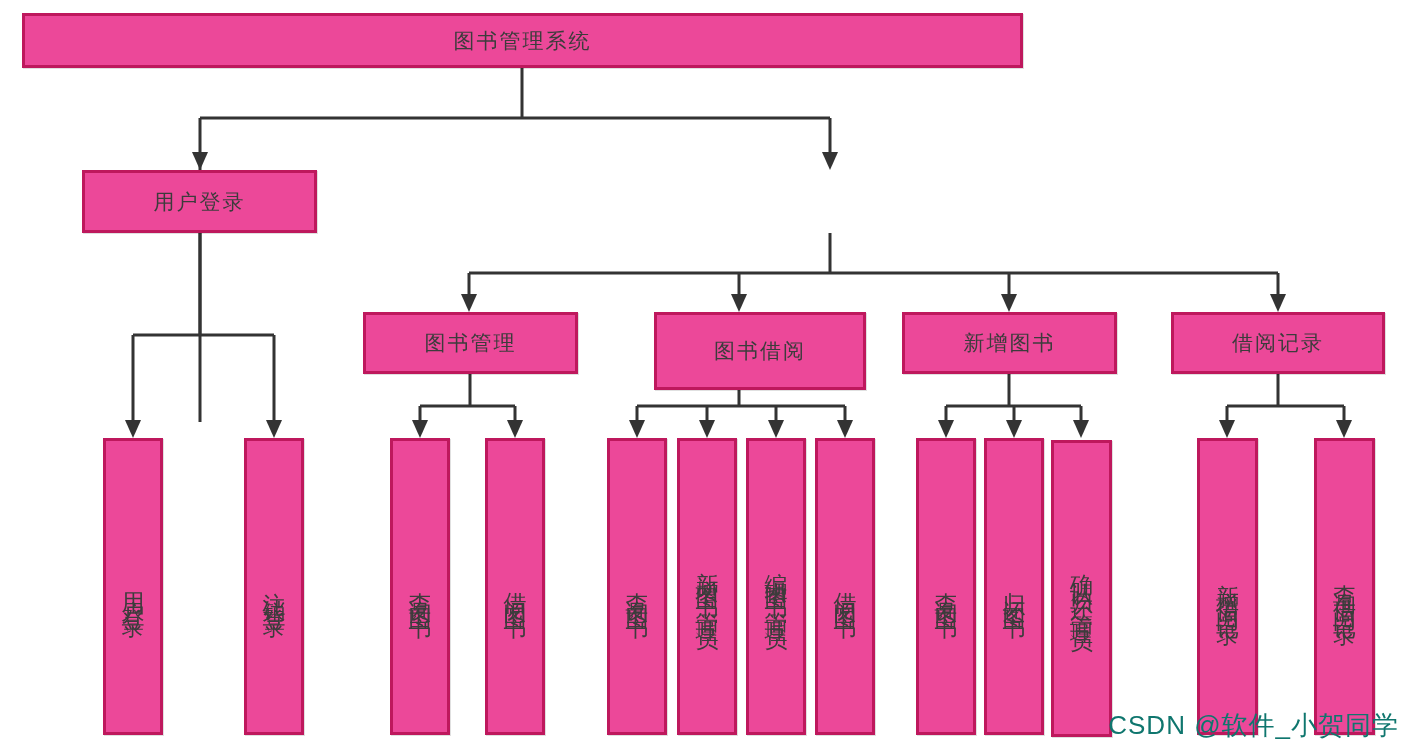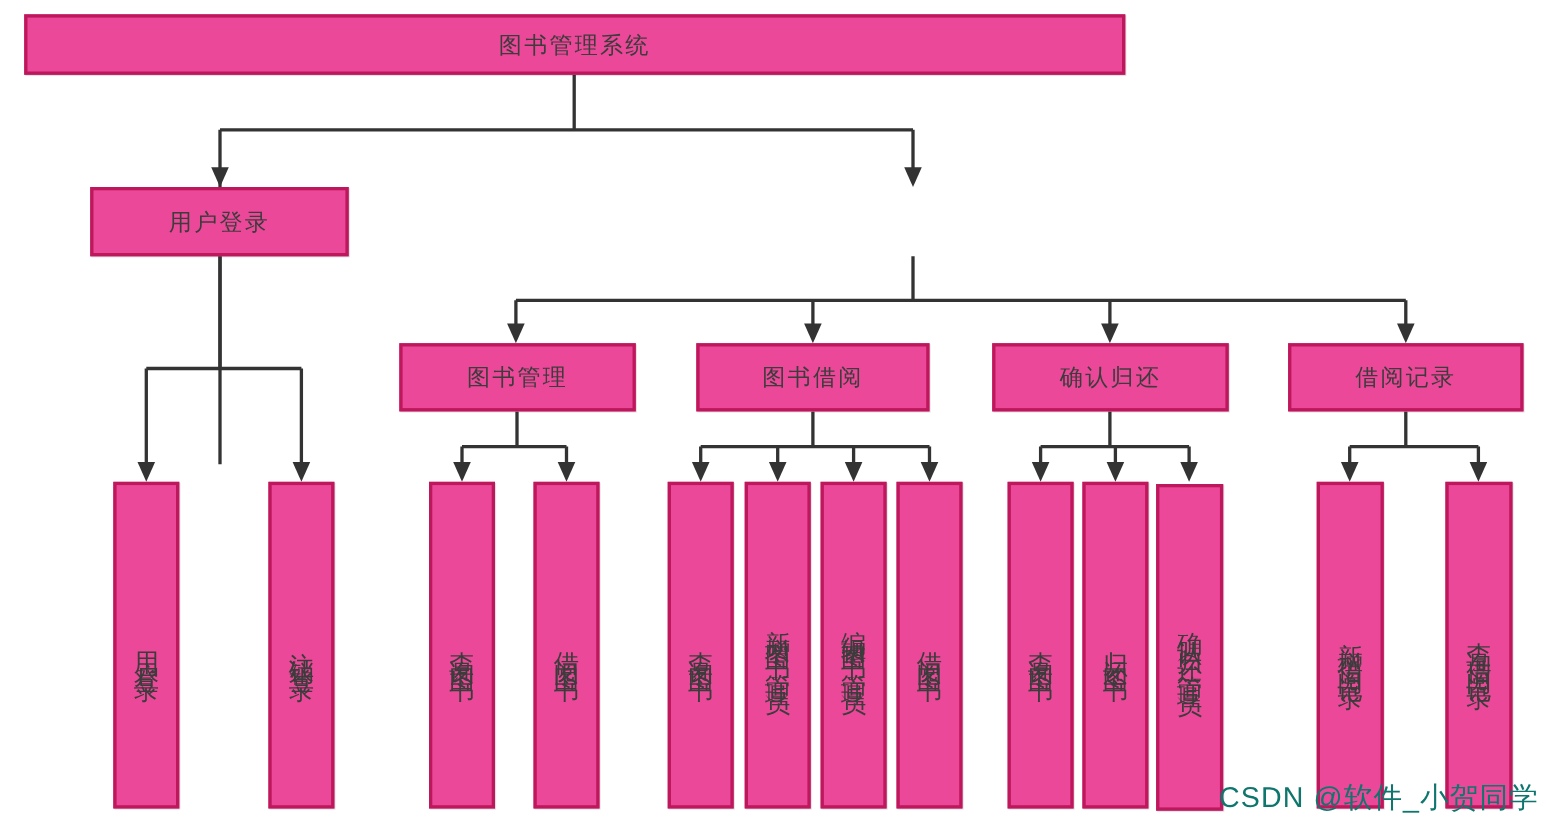--- a/index.html
+++ b/index.html
@@ -90,22 +90,22 @@
       <polygon points="1219,420 1235,420 1227,438"></polygon>
       <polygon points="1336,420 1352,420 1344,438"></polygon>
     </g>
   </svg>
 
   <div class="box h-box" style="left:22px; top:13px; width:1001px; height:55px;">图书管理系统</div>
 
   <div class="box h-box" style="left:82px; top:170px; width:235px; height:63px;">用户登录</div>
 
   <div class="box h-box" style="left:363px; top:312px; width:215px; height:62px;">图书管理</div>
-  <div class="box h-box" style="left:633px; top:312px; width:212px; height:62px;font-family:Liberation Serif, serif;">图书借阅</div>
-  <div class="box h-box" style="left:902px; top:312px; width:215px; height:62px;">确认归还</div>
+  <div class="box h-box" style="left:654px; top:312px; width:212px; height:78px;font-family:Liberation Serif, serif;">图书借阅</div>
+  <div class="box h-box" style="left:902px; top:312px; width:215px; height:62px;">新增图书</div>
   <div class="box h-box" style="left:1171px; top:312px; width:214px; height:62px;">借阅记录</div>
 
   <div class="box v-box" style="left:103px; top:438px; width:60px; height:297px;">用户登录</div>
   <div class="box v-box" style="left:244px; top:438px; width:60px; height:297px;">注销登录</div>
   <div class="box v-box" style="left:390px; top:438px; width:60px; height:297px;">查询图书</div>
   <div class="box v-box" style="left:485px; top:438px; width:60px; height:297px;">借阅图书</div>
   <div class="box v-box" style="left:607px; top:438px; width:60px; height:297px;">查询图书</div>
   <div class="box v-box" style="left:677px; top:438px; width:60px; height:297px;">新增图书（管理员）</div>
   <div class="box v-box" style="left:746px; top:438px; width:60px; height:297px;">编辑图书（管理员）</div>
   <div class="box v-box" style="left:815px; top:438px; width:60px; height:297px;">借阅图书</div>

